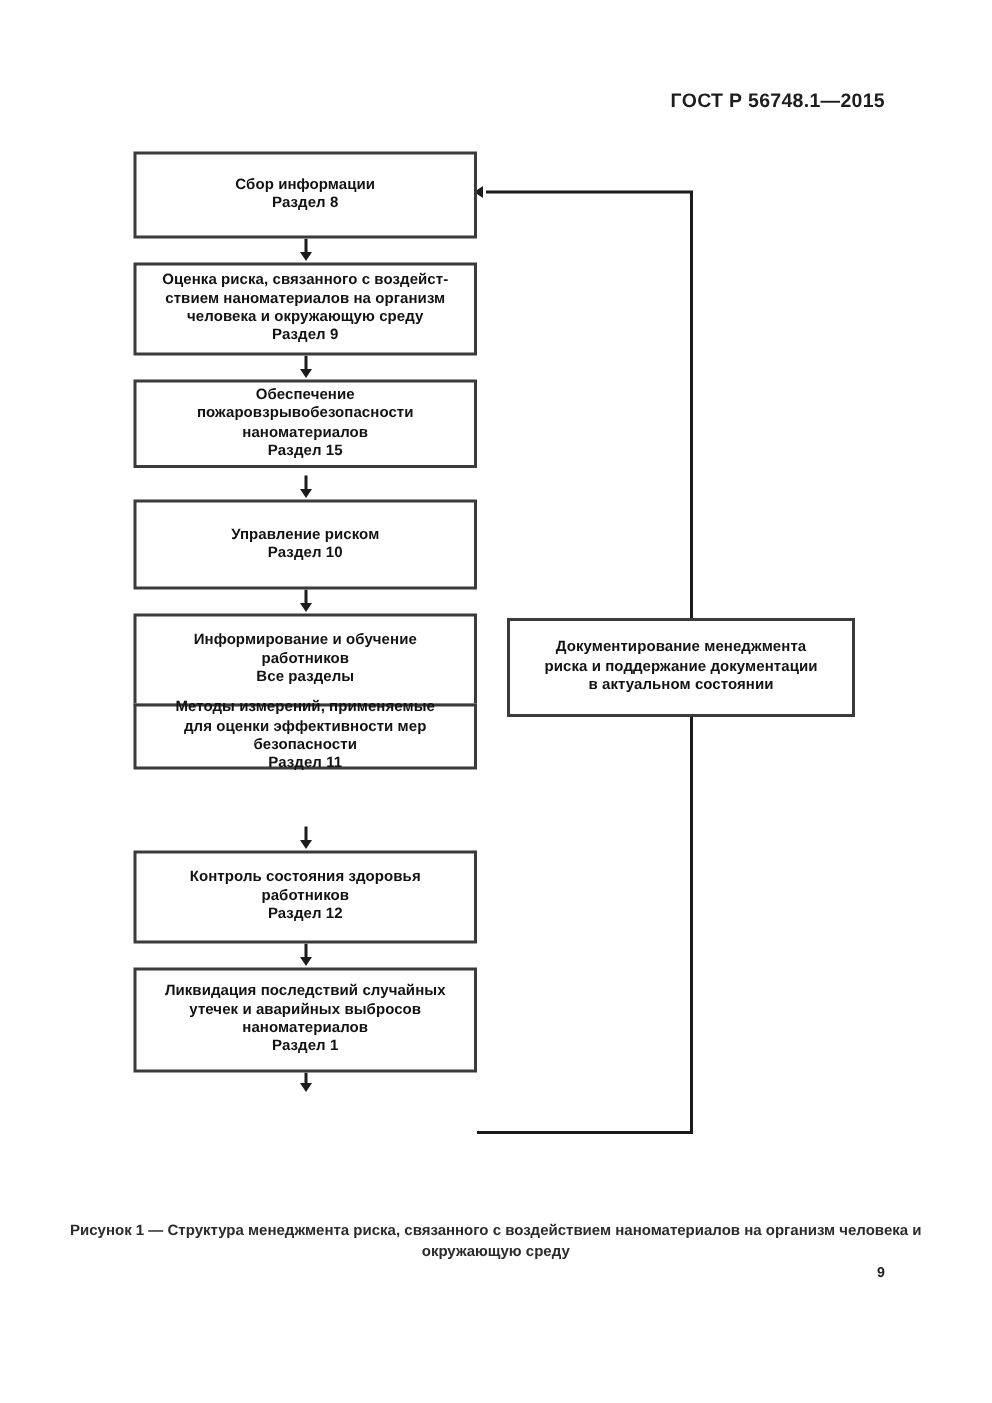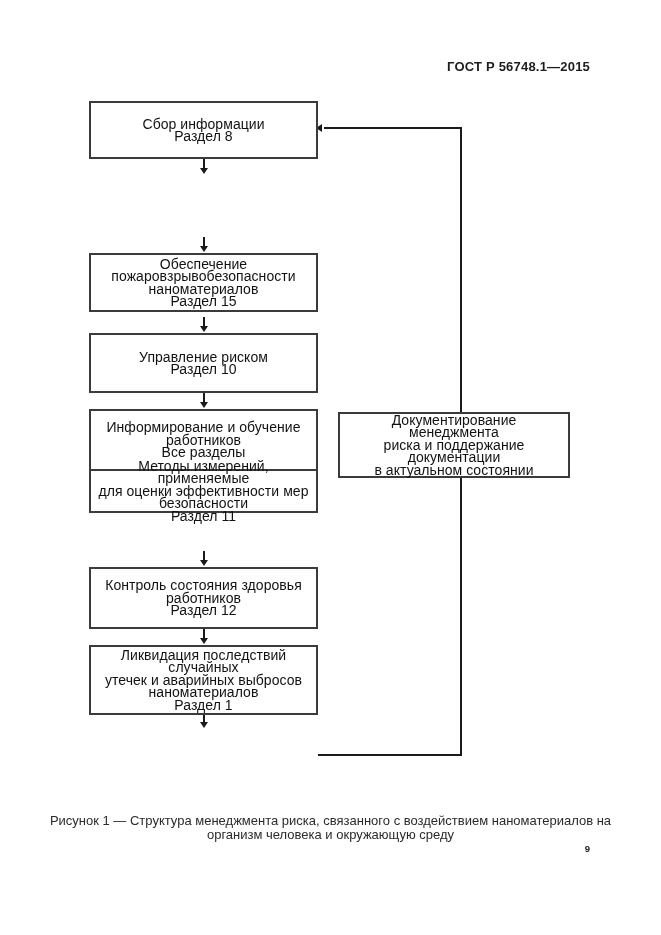--- a/index.html
+++ b/index.html
@@ -48,22 +48,22 @@
     box-sizing: border-box;
     background: #ffffff;
     border: 2.2px solid #3b3b3b;
     display: flex;
     align-items: center;
     justify-content: center;
     text-align: center;
     z-index: 3;
   }
   .node-text {
-    font-size: 14px;
-    font-weight: normal;
+    font-size: 10px;
+    font-weight: bold;
     line-height: 12.4px;
     color: #121212;
     padding: 0 7px;
     white-space: pre-line;
     letter-spacing: 0.05px;
   }
 
   
   .col-left { left: 89px; width: 229px; }
 
@@ -142,24 +142,25 @@
   .fb-right  { left: 459.8px; top: 128px; height: 628px; }
   .fb-top    { left: 324px; top: 127px; width: 138px; }
   .fb-head   { left: 316px; top: 123.8px; }
 
   
   .caption {
     position: absolute;
     left: 45px;
     right: 45px;
     top: 814px;
-    font-size: 13px;
+    font-size: 10px;
     line-height: 14px;
     text-align: center;
     color: #2b2b2b;
+    font-weight: bold;
   }
   .page-number {
     position: absolute;
     right: 71px;
     top: 843px;
     font-size: 9.5px;
     font-weight: bold;
     color: #1d1d1d;
   }
 </style>
@@ -199,20 +200,26 @@
     <div class="arrow-down ah a7"></div>
 
     <div class="vline conn c8"></div>
     <div class="arrow-down ah a8"></div>
 
     <div class="node col-left n1">
       <div class="node-text">Сбор информации
 Раздел 8</div>
     </div>
 
+    <div class="node col-left n2">
+      <div class="node-text">Оценка риска, связанного с воздейст-
+ствием наноматериалов на организм
+человека и окружающую среду
+Раздел 9</div>
+    </div>
 
     <div class="node col-left n3">
       <div class="node-text">Обеспечение
 пожаровзрывобезопасности
 наноматериалов
 Раздел 15</div>
     </div>
 
     <div class="node col-left n4">
       <div class="node-text">Управление риском

